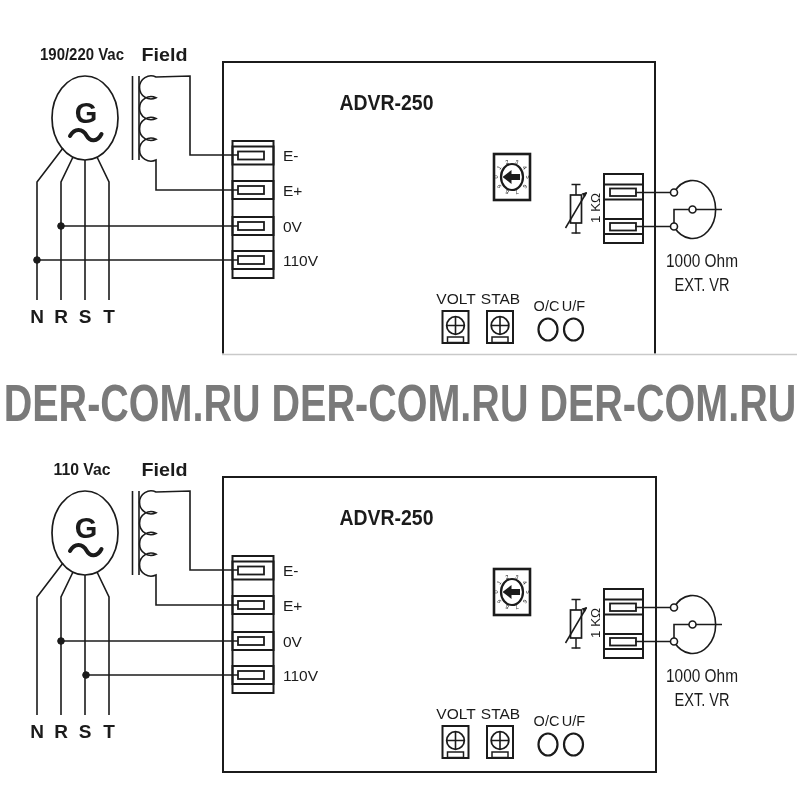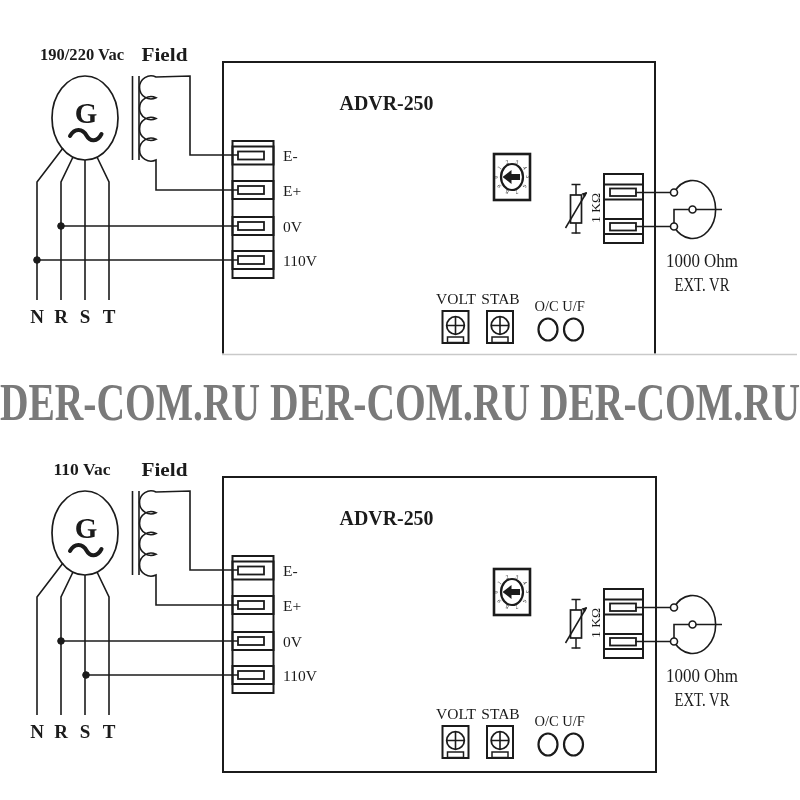--- a/index.html
+++ b/index.html
@@ -1,16 +1,16 @@
 <!DOCTYPE html>
 <html><head>
 <meta charset="utf-8">
 <style>
   html,body{margin:0;padding:0;background:#fff;width:800px;height:800px;overflow:hidden;}
-  #page{position:relative;width:800px;height:796px;background:#fff;font-family:Liberation Serif, serif;}
+  #page{position:relative;width:800px;height:796px;background:#fff;font-family:Liberation Sans, sans-serif;}
   svg{position:absolute;left:0;}
   #diagram-top{top:0;}
   #diagram-bottom{top:415px;}
   #watermark{
     position:absolute;top:375px;left:50%;width:1100px;height:56px;
     transform:translateX(-50%) scaleX(0.76);
     transform-origin:50% 50%;
     font-weight:bold;font-size:52px;line-height:56px;color:#7a7a7a;
     white-space:nowrap;text-align:center;letter-spacing:0px;
   }

